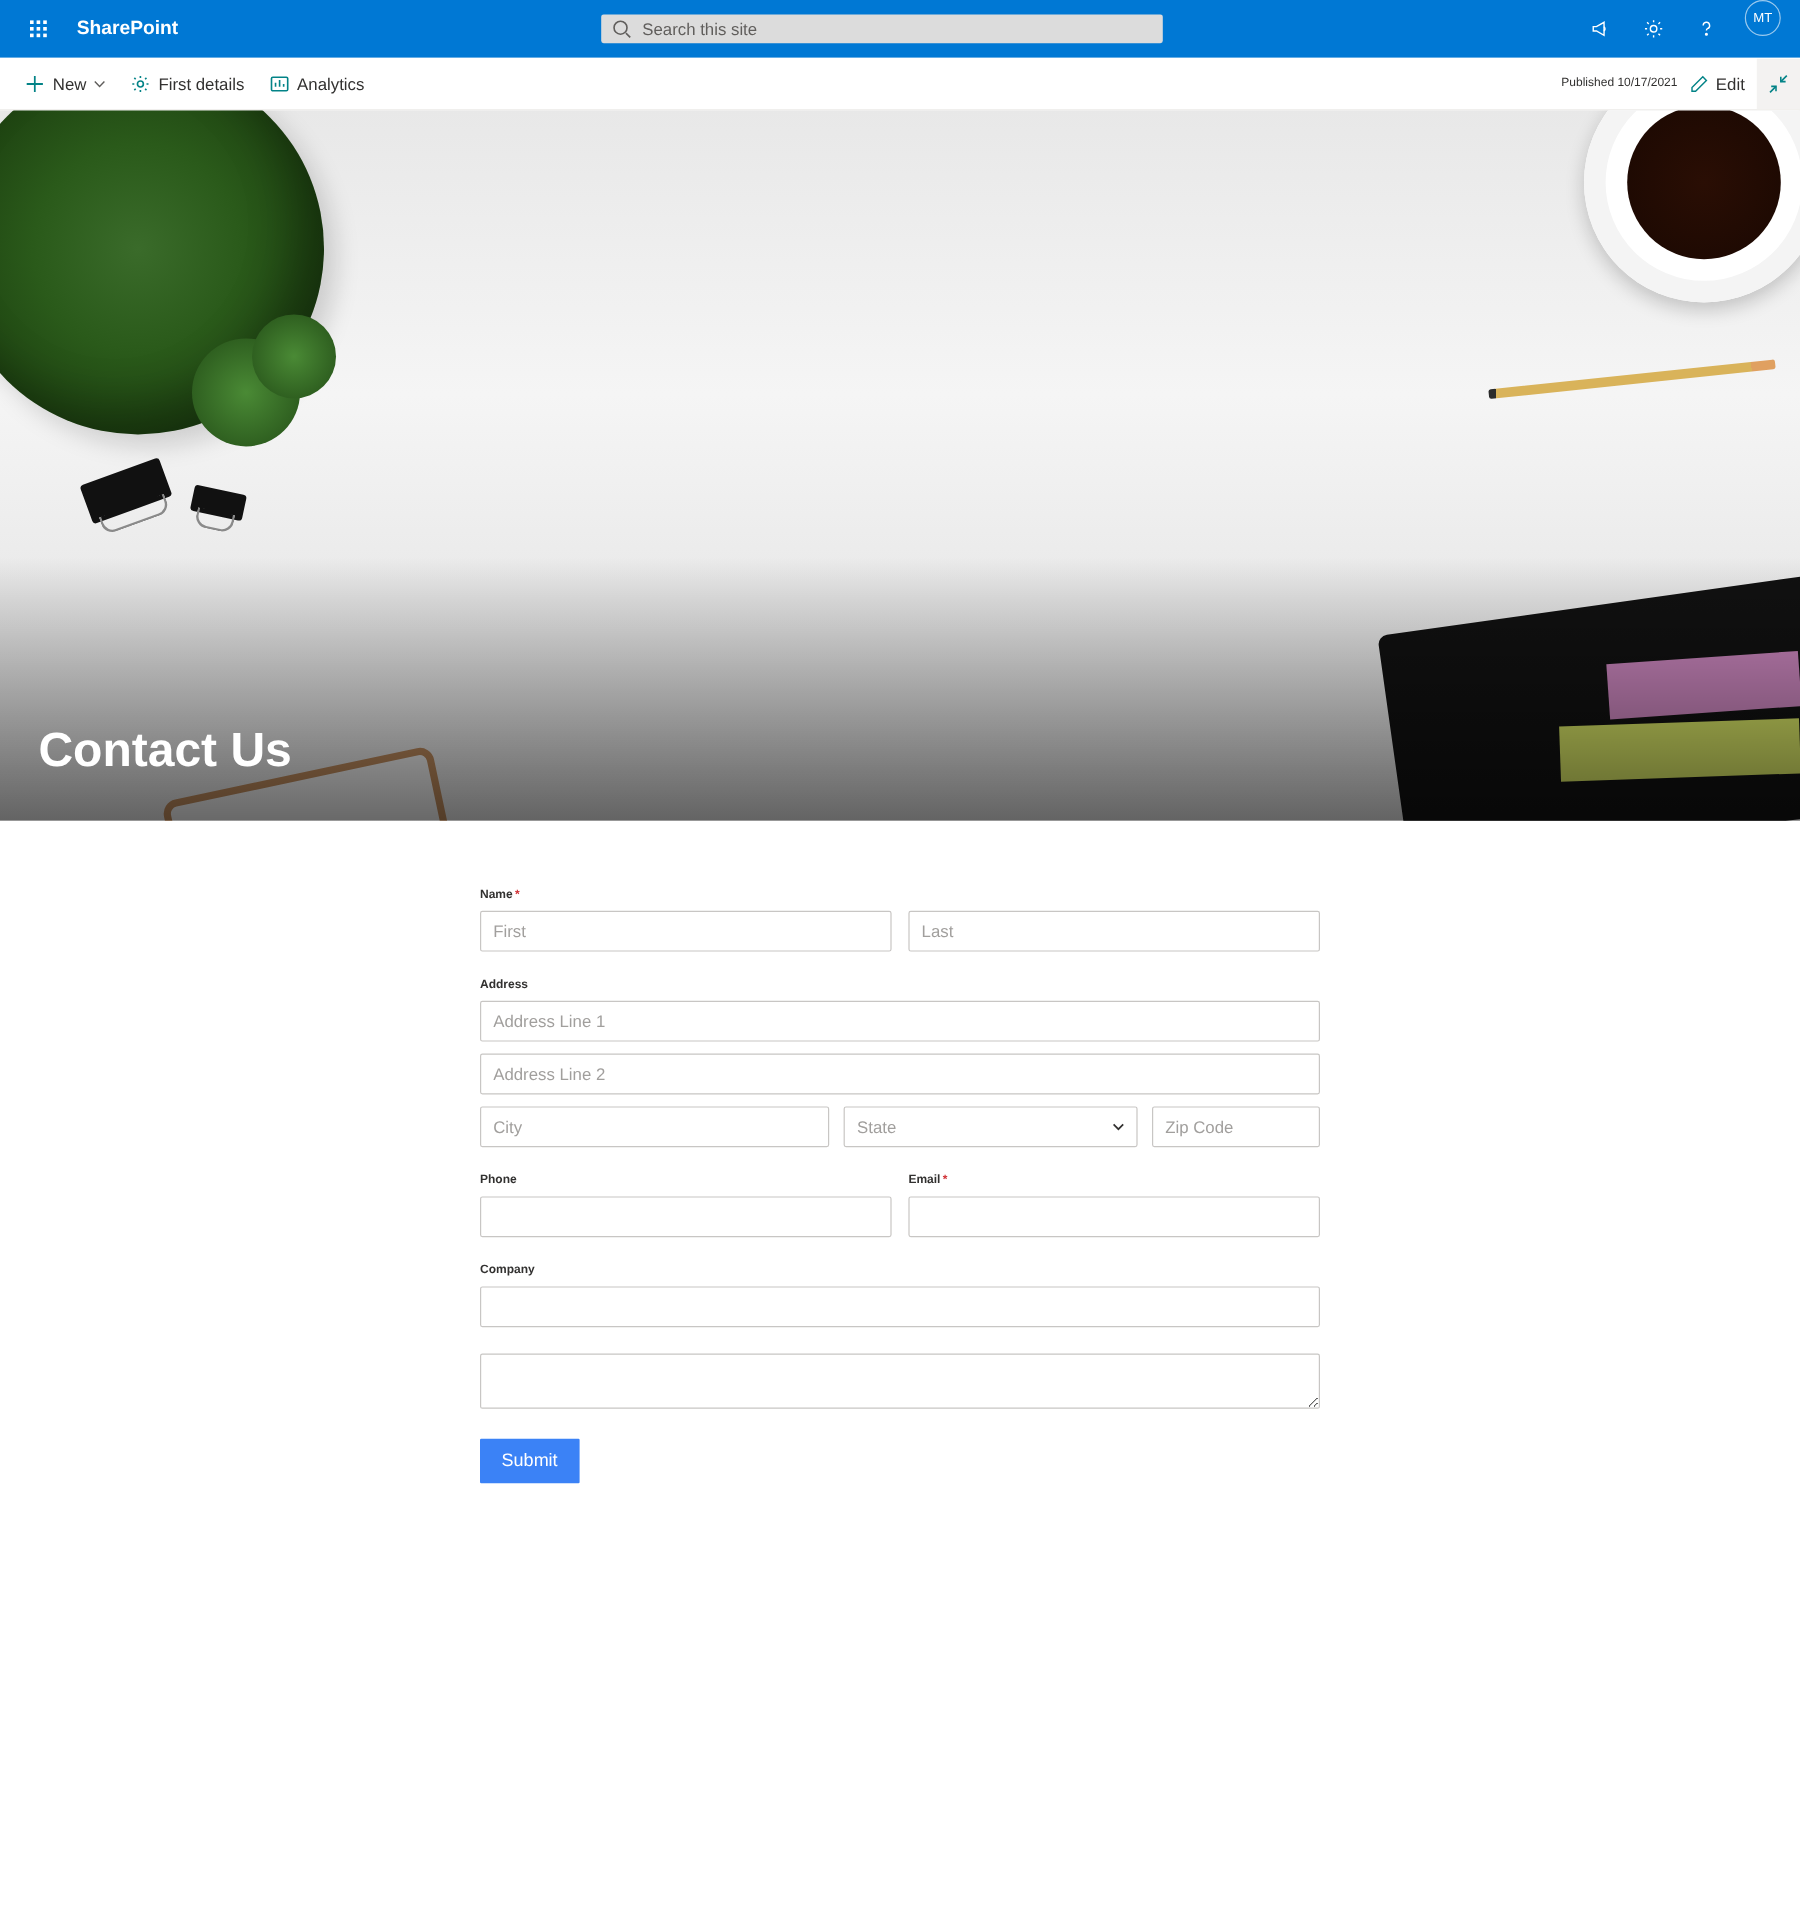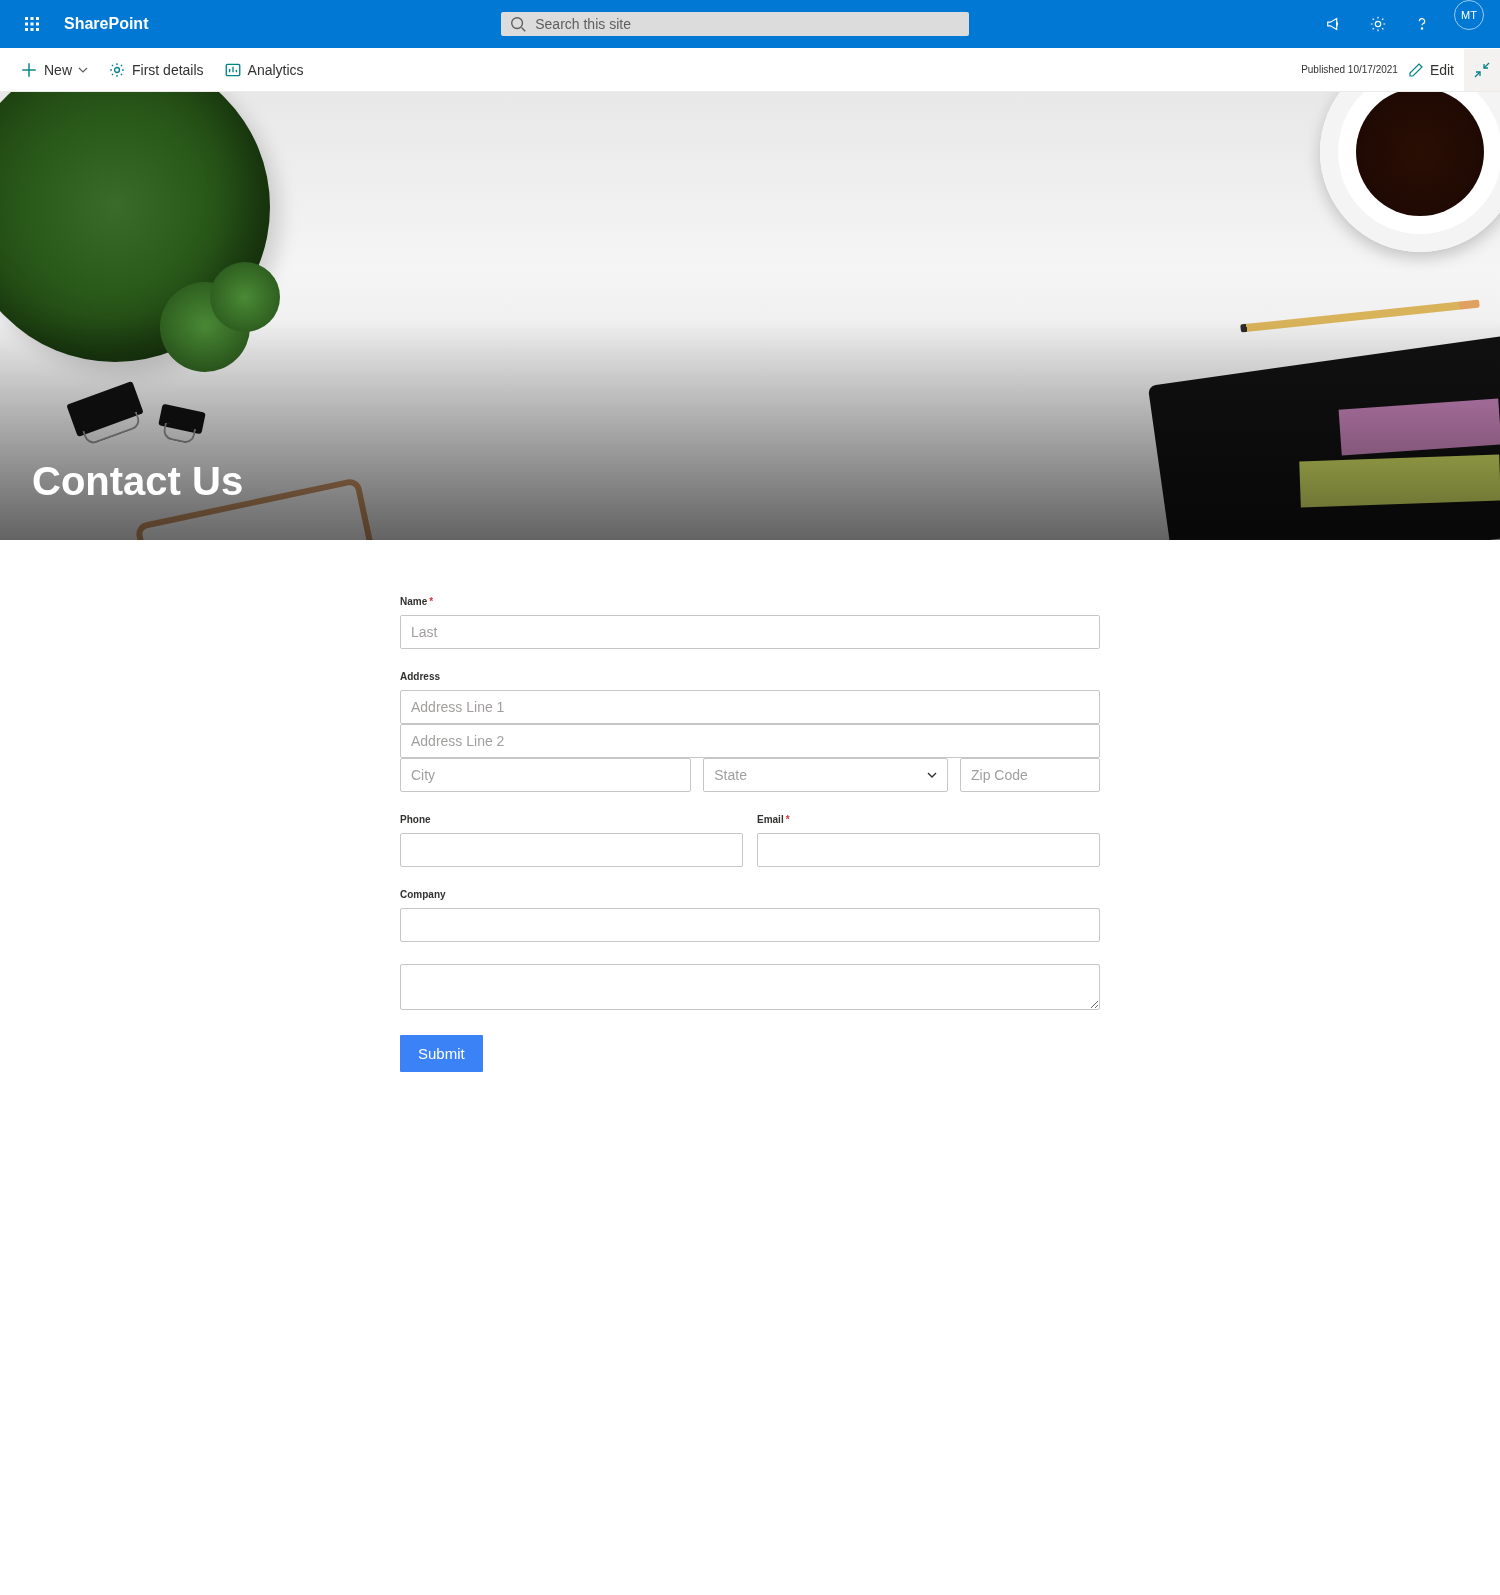--- a/index.html
+++ b/index.html
@@ -133,21 +133,21 @@
       background: #f3f2f1;
       display: flex;
       align-items: center;
       justify-content: center;
       margin-right: -16px;
       cursor: pointer;
     }
     .collapse-btn svg { width: 16px; height: 16px; color: #038387; }
     
     .hero {
-      height: 448px;
+      height: 592px;
       position: relative;
       background: linear-gradient(180deg, #e8e8e8 0%, #f5f5f5 40%, #dcdcdc 100%);
       overflow: hidden;
     }
     .hero::after {
       content: "";
       position: absolute;
       left:0; right:0; bottom:0;
       height: 220px;
       background: linear-gradient(180deg, rgba(0,0,0,0) 0%, rgba(0,0,0,0.55) 100%);
@@ -271,21 +271,21 @@
       padding-right: 28px;
     }
     .select-wrap .chev {
       position: absolute;
       right: 10px;
       top: 50%;
       transform: translateY(-50%);
       pointer-events: none;
       width: 12px; height: 12px; color: #323130;
     }
-    .addr-stack input { }
+    .addr-stack input { margin-bottom: 10px; }
     .city { flex: 1.1; }
     .zip { width: 140px; flex: 0 0 140px; }
     .half { width: calc(50% - 7px); }
     .submit-btn {
       background: #3b82f6;
       color: #fff;
       border: none;
       padding: 10px 18px;
       font-size: 15px;
       border-radius: 1px;
@@ -401,20 +401,21 @@
   <div class="sticky2"></div>
   <div class="tablet"></div>
   <div class="hero-title">Contact Us</div>
 </div>
 
 <div class="form-wrap">
 
   <div class="fld">
     <label class="lbl"><span>Name</span><span class="req">*</span></label>
     <div class="row2">
+      <input class="txt" type="text" placeholder="First" style="">
       <input class="txt" type="text" placeholder="Last" style="">
     </div>
   </div>
 
   <div class="fld">
     <label class="lbl">Address</label>
     <div class="addr-stack">
       <input class="txt" type="text" placeholder="Address Line 1" style="">
       <input class="txt" type="text" placeholder="Address Line 2" style="">
     </div>

